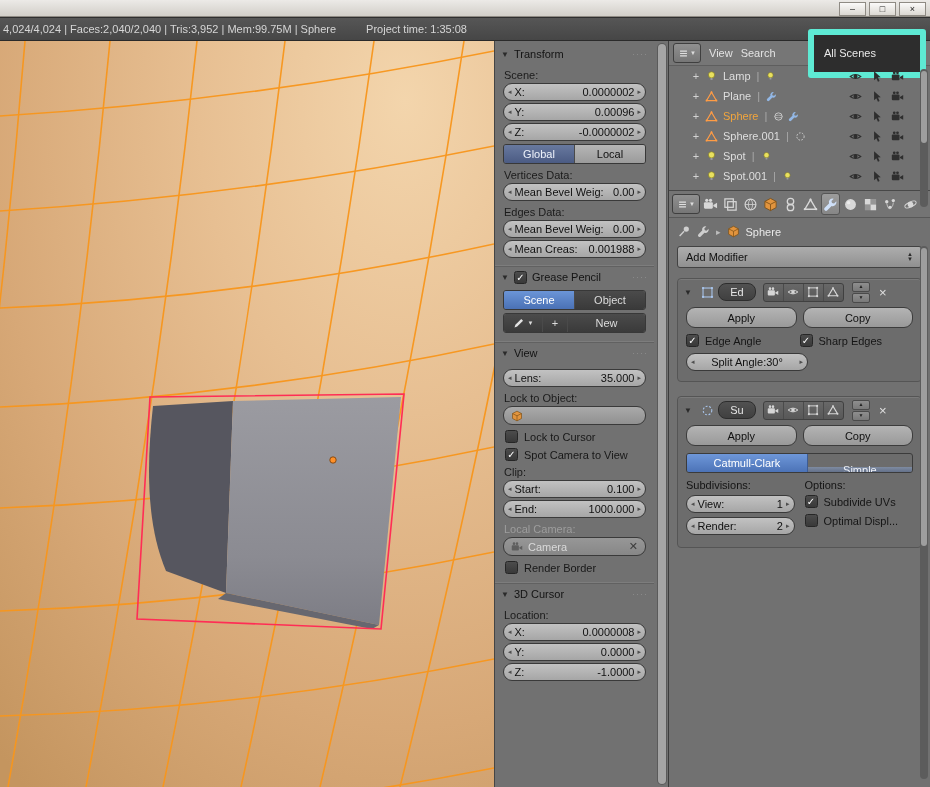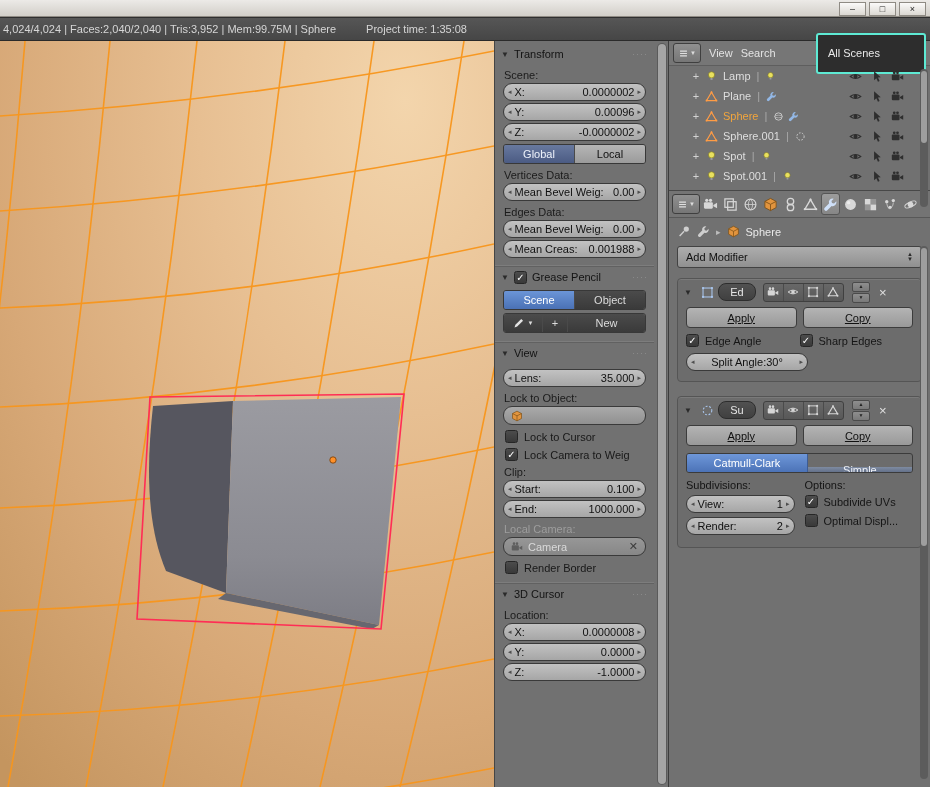--- a/index.html
+++ b/index.html
@@ -63,21 +63,21 @@
   .xico{margin-left:auto;color:#3c3c3c;font-size:11px;}
 
   
   .right{position:absolute;left:668px;top:41px;width:262px;height:746px;background:#717171;
          border-left:1px solid #3c3c3c;box-sizing:border-box;}
   .ohead{height:24px;display:flex;align-items:center;gap:8px;padding:0 4px;background:#767676;border-bottom:1px solid #5e5e5e;}
   .edbtn{width:26px;height:18px;border:1px solid #3f3f3f;border-radius:3px;background:linear-gradient(#909090,#767676);
          display:flex;align-items:center;justify-content:center;gap:1px;color:#e0e0e0;}
   .edarrow{font-size:6px;color:#dcdcdc;}
   .omenu{color:#e3e3e3;}
-  .oscenes{margin-left:auto;height:19px;min-width:86px;background:#2d2d2d;border:2px solid #5eead4;border-radius:3px;
+  .oscenes{margin-left:auto;height:19px;min-width:86px;background:#2d2d2d;border:6px solid #5eead4;border-radius:3px;
            color:#e9e9e9;display:flex;align-items:center;padding:9px 10px;}
   .orow{height:20px;display:flex;align-items:center;padding:0 26px 0 22px;gap:4px;}
   .oplus{color:#d2d2d2;width:10px;text-align:center;font-size:11px;}
   .oname{color:#dedede;margin-left:1px;}
   .oname.active{color:#f2a63e;}
   .osep{color:#a9a9a9;margin:0 2px;}
   .oic{width:13px;height:13px;flex:none;}
   .orgt{margin-left:auto;display:flex;gap:8px;align-items:center;color:#2e2e2e;}
   .oscroll{position:absolute;right:2px;top:28px;width:8px;height:138px;background:#5c5c5c;border-radius:4px;}
   .oscroll .th{position:absolute;left:1px;right:1px;top:2px;height:72px;background:#9e9e9e;border-radius:3px;}
@@ -103,22 +103,22 @@
          border-radius:8px;color:#e6e6e6;display:flex;align-items:center;justify-content:center;}
   .mtgs{display:flex;margin-left:3px;background:linear-gradient(#686868,#585858);border:1px solid #404040;border-radius:3px;overflow:hidden;}
   .mtg{width:19px;height:17px;display:flex;align-items:center;justify-content:center;color:#d6d6d6;border-right:1px solid #4b4b4b;}
   .mtg:last-child{border-right:none;}
   .mtg svg{width:12px;height:12px;}
   .mud{display:flex;flex-direction:column;gap:1px;margin-left:4px;}
   .mudb{width:16px;height:8px;background:linear-gradient(#8e8e8e,#797979);border:1px solid #4a4a4a;border-radius:2px;
         font-size:5px;line-height:6px;text-align:center;color:#222;}
   .mx{margin-left:5px;color:#e0e0e0;font-size:13px;line-height:13px;}
   .aprow{display:flex;gap:6px;padding:2px 8px 3px;}
-  .abtn{flex:1;height:19px;background:linear-gradient(#b4b4b4,#999);border:1px solid #3c3c3c;border-radius:4px;
-        display:flex;align-items:center;justify-content:center;color:#101010;text-decoration:underline;}
+  .abtn{flex:1;height:19px;background:linear-gradient(#b4b4b4,#999);border:1px solid #3c3c3c;border-radius:9px;
+        display:flex;align-items:center;justify-content:center;color:#101010;}
   .ckpair{display:flex;padding:3px 8px;}
   .ckpair .ckitem{flex:1;display:flex;align-items:center;}
   .ckitem .clbl{color:#151515;margin-left:6px;}
   .fld.half{width:112px;margin:3px 8px 2px;}
   .algo{display:flex;margin:4px 8px 2px;height:18px;border:1px solid #3b3b3b;border-radius:3px;overflow:hidden;}
   .algo .seg{flex:1;display:flex;align-items:center;justify-content:center;}
   .algo .a1{background:linear-gradient(#6e97d9,#4c73b7);color:#fff;border-right:1px solid #3d5c94;flex:1.15;}
   .algo .a2{background:linear-gradient(#7e8ba1,#64718a);color:#eef1f7;margin-top:13px;}
   .mcols{display:flex;gap:10px;padding:3px 8px 0;}
   .mcol{flex:1;}
@@ -373,21 +373,21 @@
         <svg class="ic" style="width:12px;height:12px;">
             <use href="#i-cube"></use>
           </svg>
       </div>
       <div class="ckrow">
         <span class="chk off">✓</span>
         <span class="clbl">Lock to Cursor</span>
       </div>
       <div class="ckrow">
         <span class="chk">✓</span>
-        <span class="clbl">Lock Camera to Weig</span>
+        <span class="clbl">Spot Camera to View</span>
       </div>
       <div class="lbl">Clip:</div>
       <div class="fld">
         <span class="ar">◂</span>
         <span class="fl">Start:</span>
         <span class="fv">0.100</span>
         <span class="ar">▸</span>
       </div>
       <div class="fld">
         <span class="ar">◂</span>

